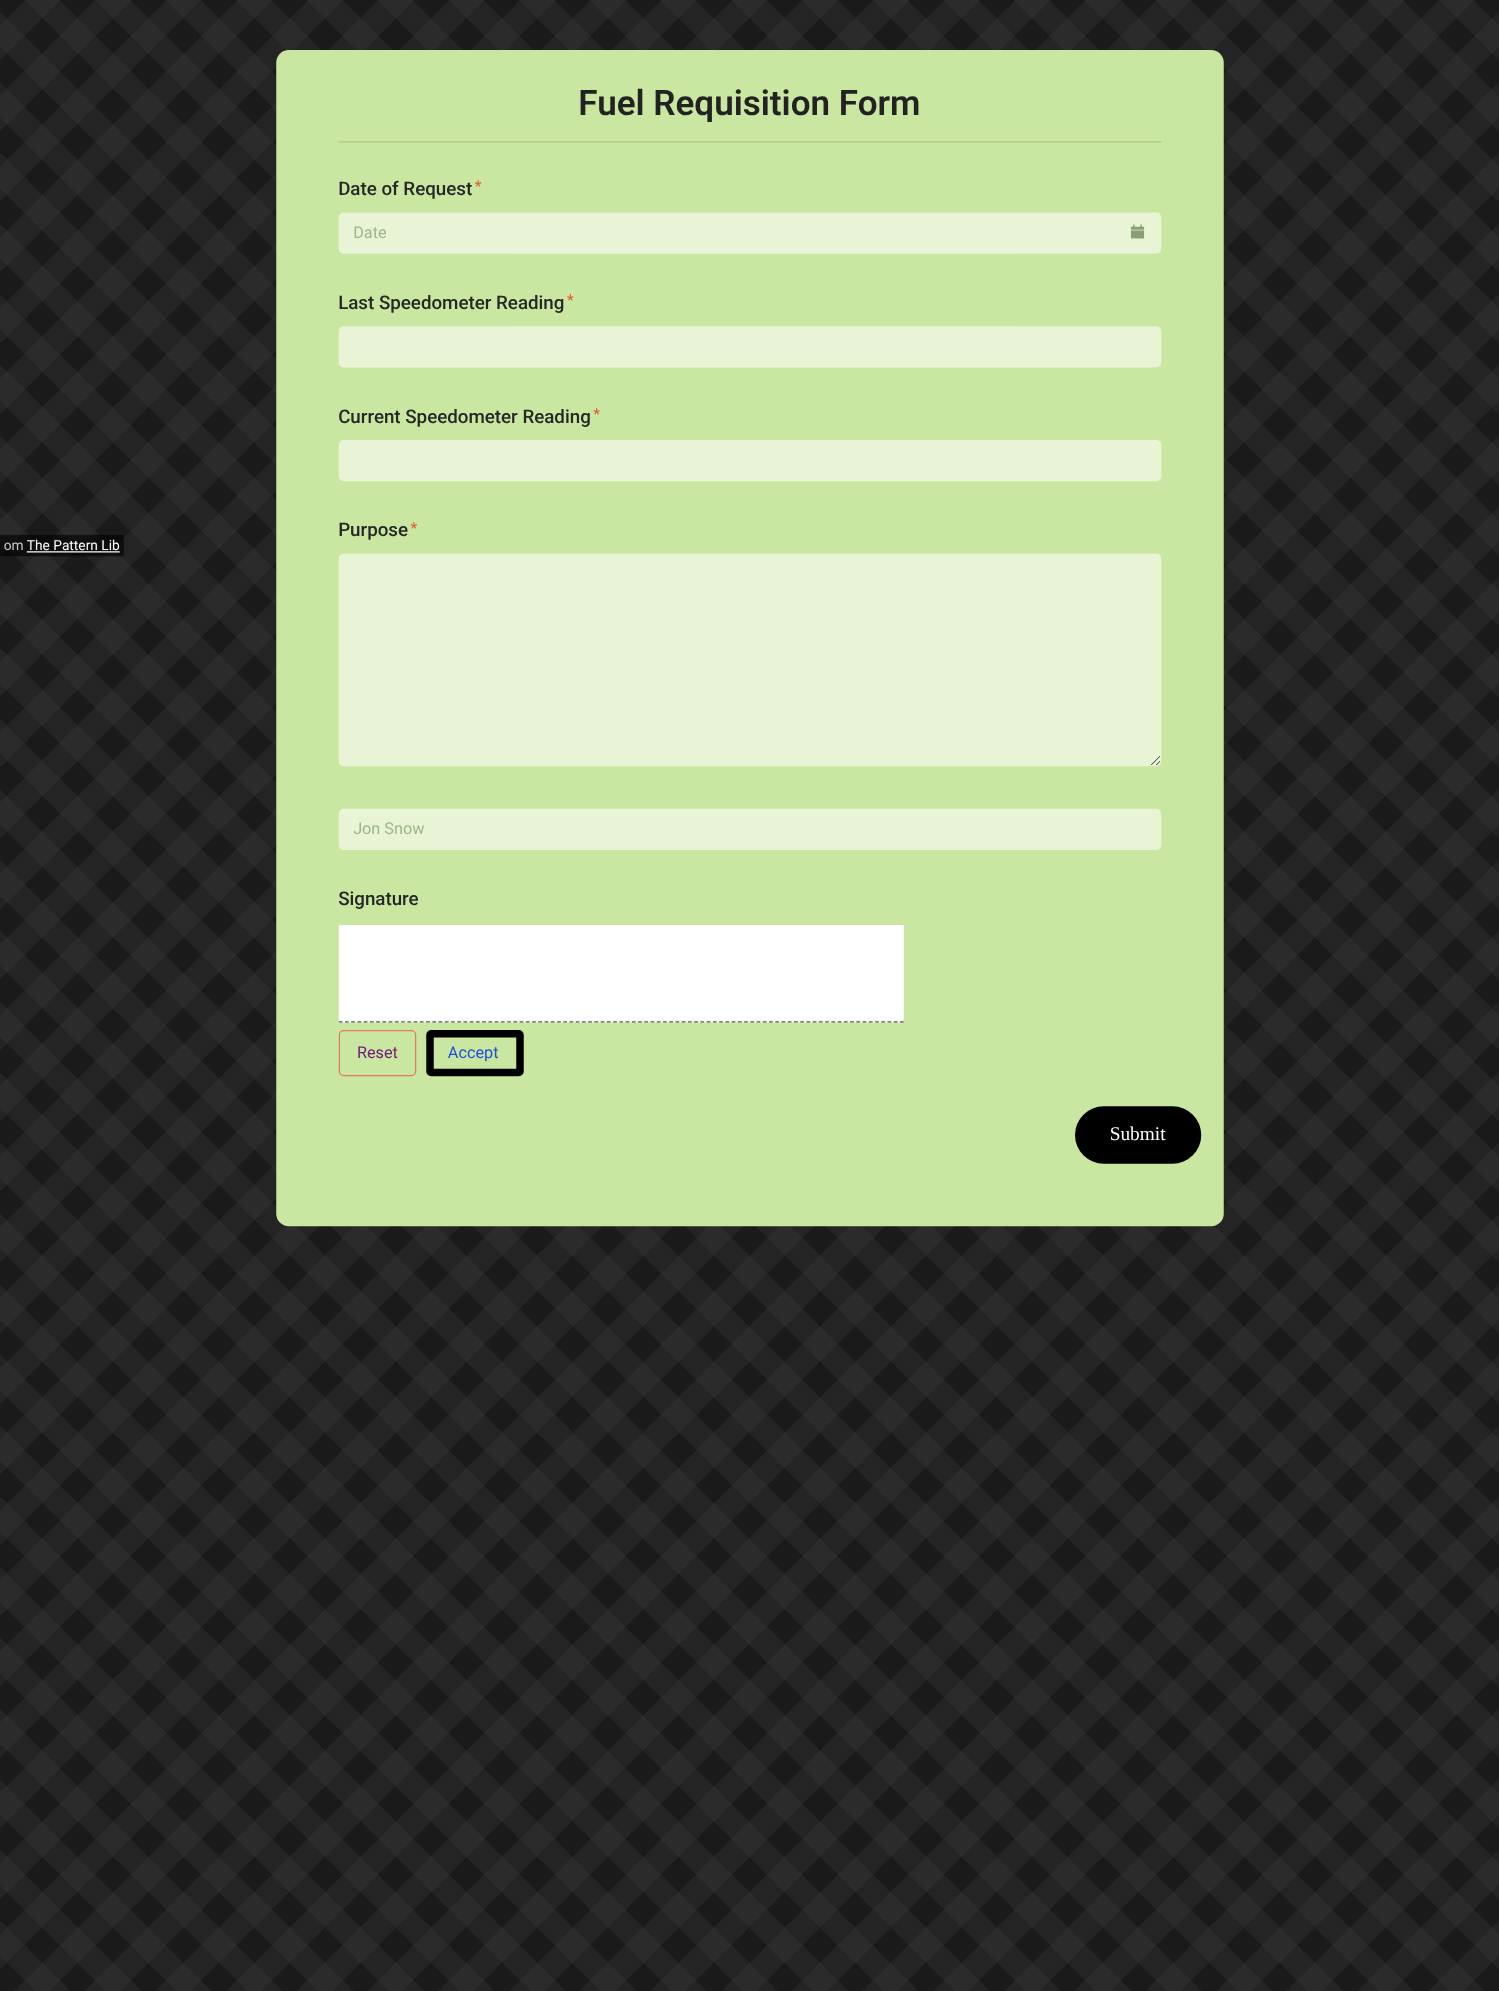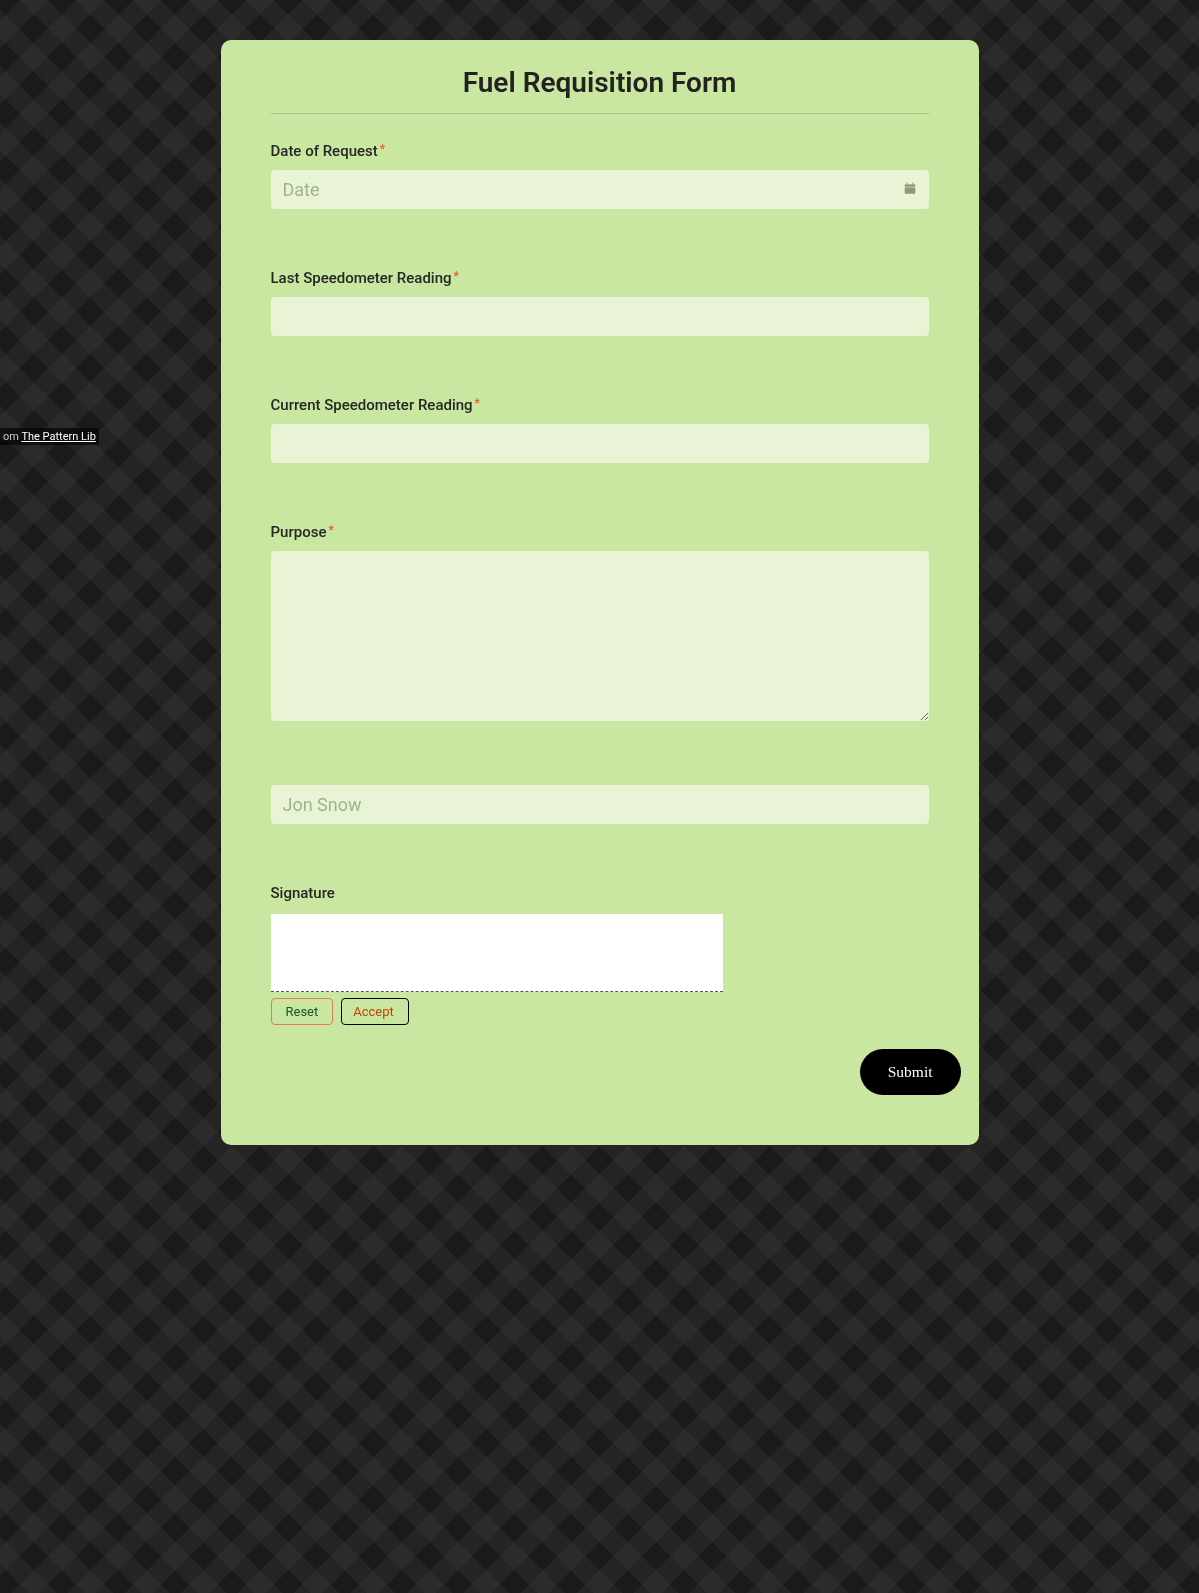--- a/index.html
+++ b/index.html
@@ -33,36 +33,36 @@
   }
   .form-title {
     text-align: center;
     font-size: 28px;
     font-weight: 600;
     color: #222;
     padding: 6px 0 14px;
     border-bottom: 1px solid rgba(0,0,0,0.15);
     margin-bottom: 28px;
   }
-  .form-group { margin-bottom: 60px; }
+  .form-group { margin-bottom: 30px; }
   .form-label {
     display: block;
     font-size: 15px;
     color: #262626;
     margin-bottom: 10px;
     font-weight: 500;
   }
   .required-star { color: #e55934; font-size: 12px; vertical-align: top; margin-left: 2px; }
   .form-input, .form-textarea {
     width: 100%;
     background: #e9f4d6;
     border: none;
     border-radius: 4px;
     padding: 9px 12px;
-    font-size: 18px;
+    font-size: 13px;
     color: #333;
     font-family: inherit;
   }
   .form-input::placeholder, .form-textarea::placeholder { color: #9db58a; }
   .date-wrapper { position: relative; }
   .date-wrapper .calendar-icon {
     position: absolute;
     right: 12px;
     top: 50%;
     transform: translateY(-50%);
@@ -81,22 +81,22 @@
   }
   .sig-actions { display: flex; gap: 8px; margin-top: 6px; }
   .sig-btn {
     padding: 5px 14px;
     font-size: 13px;
     background: transparent;
     border-radius: 4px;
     cursor: pointer;
     font-family: inherit;
   }
-  .reset-btn { border: 1px solid #e47a5b; color: #14532d; }
-  .accept-btn { border: 1px solid #000000; color: #c2410c; padding-left: 11px; }
+  .reset-btn { border: 1px solid #e47a5b; color: #701a75; }
+  .accept-btn { border: 6px solid #000000; color: #1d4ed8; padding-left: 11px; }
   .submit-btn {
     position: absolute;
     bottom: 50px;
     right: 18px;
     background: #000;
     color: #fff;
     border: none;
     padding: 14px 28px;
     font-size: 15.5px;
     border-radius: 999px;

